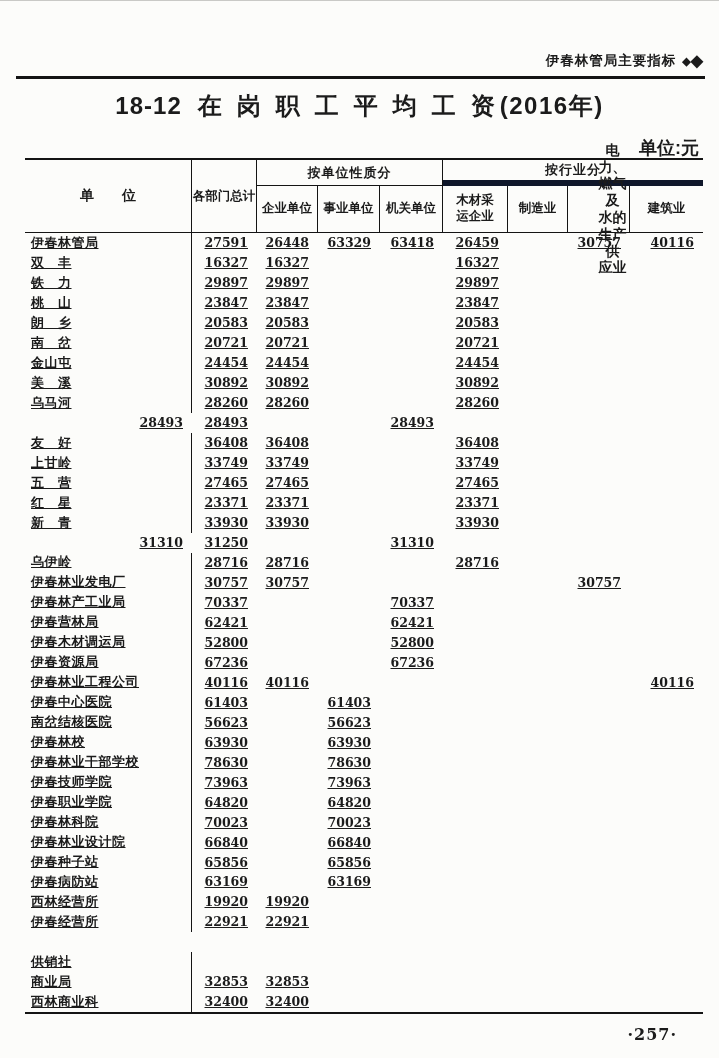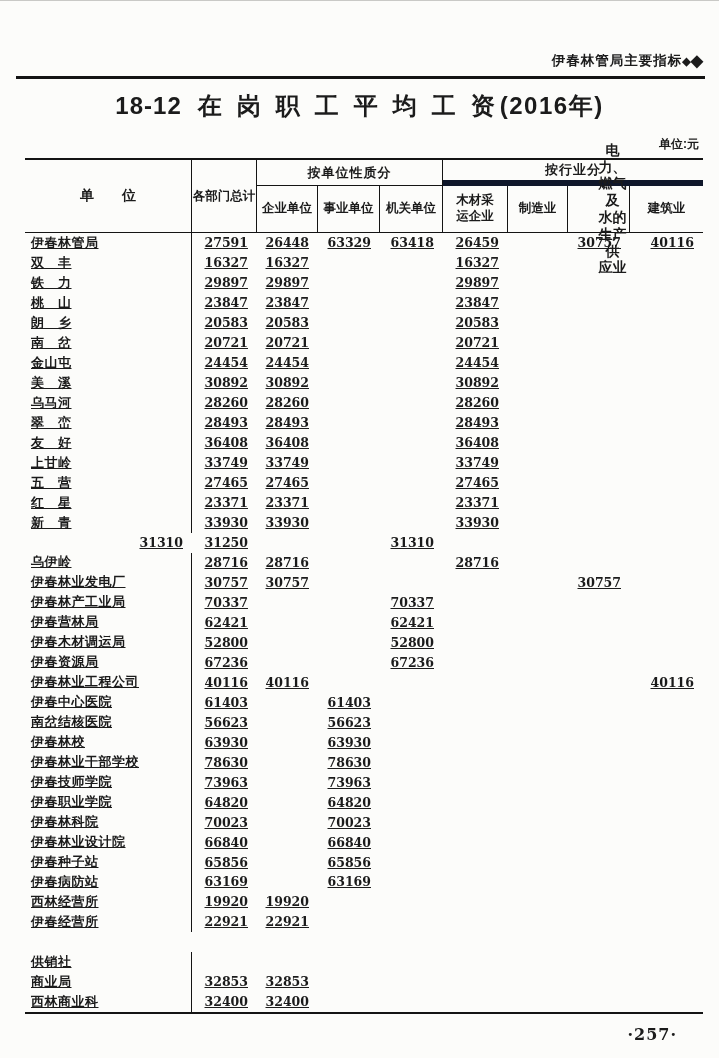--- a/index.html
+++ b/index.html
@@ -8,37 +8,37 @@
     position:relative; width:719px; height:1058px; margin:0 auto;
     background:#fcfcfa; color:#1b1b1b; overflow:hidden;
     font-family:"Liberation Sans", sans-serif;
   }
   .scan-top-edge { position:absolute; top:0; left:0; width:100%; height:1px; background:#c9c9c6; }
 
   
   .masthead {
     position:absolute; top:52px; right:16px;
     font-size:13.5px; font-weight:bold; letter-spacing:1px;
-    display:flex; align-items:center; 
+    display:flex; align-items:center; gap:6px;
   }
   .diamonds { display:flex; align-items:center; letter-spacing:0; }
   .diamond-small { font-size:11px; line-height:1; }
   .diamond-big   { font-size:16px; line-height:1; }
   .masthead-rule { position:absolute; top:76px; left:16px; width:689px; height:2.5px; background:#141414; }
 
   
   .title {
     position:absolute; top:90px; left:0; width:100%;
     text-align:center; font-weight:bold; font-size:24px; white-space:nowrap;
   }
   .title .t-num  { letter-spacing:1px; margin-right:16px; }
   .title .t-main { letter-spacing:15px; }
   .title .t-year { letter-spacing:1.5px; margin-left:-10px; }
 
-  .unit-note { position:absolute; top:136px; right:20px; font-size:12px; font-weight:bold; }
+  .unit-note { position:absolute; top:136px; right:20px; font-size:18px; font-weight:bold; }
 
   
   .tbl { position:absolute; left:25px; top:158px; width:678px; }
   .grid-cols { display:grid; grid-template-columns:167px 65px 61px 62px 63px 65px 60px 62px 73px;text-decoration:underline; }
 
   .thead {
     display:grid;
     grid-template-columns:167px 65px 61px 62px 63px 65px 60px 62px 73px;
     grid-template-rows:26px 46px;
     border-top:2.5px solid #141414;
@@ -214,21 +214,20 @@
           <div class="td td-num">28260</div>
           <div class="td td-num"></div>
           <div class="td td-num"></div>
           <div class="td td-num">28260</div>
           <div class="td td-num"></div>
           <div class="td td-num"></div>
           <div class="td td-num"></div>
         </div>
 
         <div class="tr grid-cols">
-          <div class="td td-name">翠　峦</div>
           <div class="td td-num">28493</div>
           <div class="td td-num">28493</div>
           <div class="td td-num"></div>
           <div class="td td-num"></div>
           <div class="td td-num">28493</div>
           <div class="td td-num"></div>
           <div class="td td-num"></div>
           <div class="td td-num"></div>
         </div>
 

